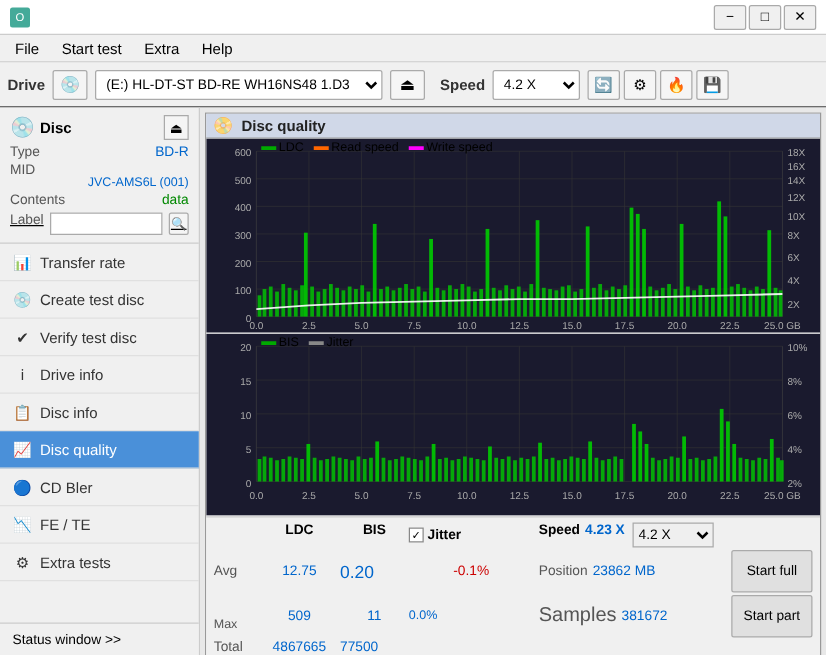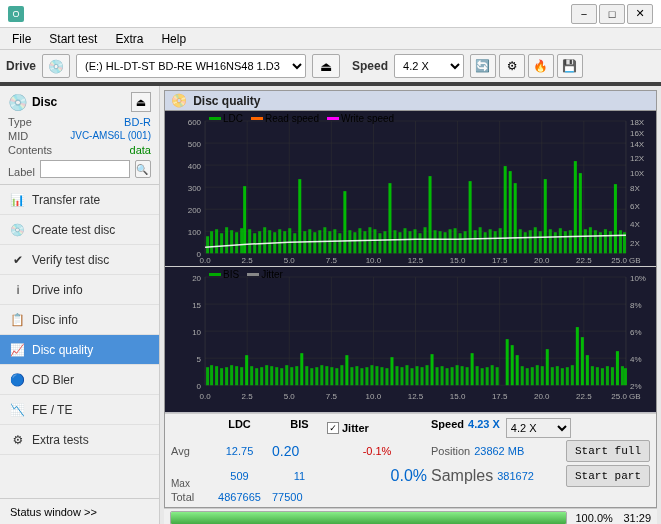--- a/index.html
+++ b/index.html
@@ -10,21 +10,21 @@
     .title-bar-left { display: flex; align-items: center; gap: 6px; font-size: 12px; font-weight: 500; }
     .title-bar-icon { width: 16px; height: 16px; background: #4a9; border-radius: 2px; display: flex; align-items: center; justify-content: center; color: white; font-size: 9px; }
     .title-bar-controls { display: flex; gap: 2px; }
     .title-btn { width: 26px; height: 20px; border: 1px solid #aaa; background: #f0f0f0; cursor: pointer; font-size: 11px; display: flex; align-items: center; justify-content: center; border-radius: 2px; }
 
     
     .menu-bar { height: 22px; background: #f0f0f0; display: flex; align-items: center; padding: 0 4px; border-bottom: 1px solid #ccc; gap: 2px; }
     .menu-item { padding: 2px 8px; font-size: 12px; cursor: pointer; border-radius: 2px; }
 
     
-    .toolbar { height: 36px; background: #f0f0f0; display: flex; align-items: center; padding: 0 6px; border-bottom: 4px solid #404040; gap: 6px; }
+    .toolbar { height: 36px; background: #f0f0f0; display: flex; align-items: center; padding: 0 6px; border-bottom: 1px solid #404040; gap: 6px; }
     .toolbar-label { font-size: 12px; font-weight: 600; color: #333; }
     .toolbar-select { height: 24px; border: 1px solid #aaa; background: white; font-size: 11px; padding: 0 4px; border-radius: 2px; }
     .drive-select { width: 230px; }
     .toolbar-icon-btn { width: 28px; height: 24px; border: 1px solid #aaa; background: #f5f5f5; cursor: pointer; display: flex; align-items: center; justify-content: center; border-radius: 2px; font-size: 13px; }
     .speed-label { font-size: 12px; font-weight: 600; color: #333; margin-left: 6px; }
     .speed-select { width: 70px; }
     .toolbar-icons { display: flex; gap: 3px; }
     .toolbar-icon-sm { width: 26px; height: 24px; border: 1px solid #aaa; background: #f5f5f5; cursor: pointer; display: flex; align-items: center; justify-content: center; border-radius: 2px; font-size: 12px; }
 
     
@@ -33,21 +33,21 @@
     
     .sidebar { width: 160px; background: #f0f0f0; border-right: 1px solid #ccc; display: flex; flex-direction: column; }
     .disc-panel { padding: 6px 8px; border-bottom: 1px solid #ccc; }
     .disc-header { display: flex; align-items: center; gap: 4px; margin-bottom: 4px; }
     .disc-icon { font-size: 16px; }
     .disc-title { font-size: 12px; font-weight: 600; }
     .disc-info-row { display: flex; justify-content: space-between; margin-bottom: 2px; font-size: 11px; }
     .disc-info-label { color: #555; }
     .disc-info-value { color: #0066cc; font-weight: 500; }
     .disc-info-value.green { color: #008800; }
-    .label-row { display: flex; align-items: flex-end; gap: 5px; margin-top: 4px; }
+    .label-row { display: flex; align-items: flex-start; gap: 5px; margin-top: 4px; text-decoration: underline; }
     .label-input { width: 90px; height: 18px; border: 1px solid #aaa; font-size: 10px; padding: 0 3px; }
     .label-btn { width: 20px; height: 18px; border: 1px solid #aaa; background: #f5f5f5; cursor: pointer; display: flex; align-items: center; justify-content: center; font-size: 10px; border-radius: 2px; }
 
     
     .nav-items { display: flex; flex-direction: column; flex: 1; }
     .nav-item { height: 30px; display: flex; align-items: center; padding: 0 10px; gap: 6px; cursor: pointer; font-size: 12px; color: #333; border-bottom: 1px solid #e0e0e0; }
     .nav-item.active { background: #4a90d9; color: white; }
     .nav-item .nav-icon { font-size: 12px; width: 16px; text-align: center; }
 
     
@@ -56,21 +56,21 @@
     
     .content { flex: 1; display: flex; flex-direction: column; background: #e8e8e8; padding: 4px; gap: 0; }
 
     
     .dq-panel { background: white; border: 1px solid #999; flex: 1; display: flex; flex-direction: column; }
     .dq-header { height: 20px; background: #d0d8e8; display: flex; align-items: center; padding: 0 6px; gap: 6px; border-bottom: 1px solid #999; }
     .dq-title { font-size: 12px; font-weight: 600; color: #222; }
     .dq-icon { color: #4488cc; font-size: 13px; }
     .legend-item { display: flex; align-items: center; gap: 2px; }
     .checkbox { width: 12px; height: 12px; border: 1px solid #888; background: white; display: flex; align-items: center; justify-content: center; font-size: 9px; cursor: pointer; }
-    .btn-start { height: 22px; background: #e0e0e0; border: 1px solid #aaa; font-size: 11px; cursor: pointer; padding: 0 8px; border-radius: 2px; min-width: 65px; font-family: Liberation Mono, monospace; }
+    .btn-start { height: 34px; background: #e0e0e0; border: 1px solid #aaa; font-size: 11px; cursor: pointer; padding: 0 8px; border-radius: 2px; min-width: 65px; }
 
     svg { display: block; }
   </style>
 </head>
 <body>
 
 <div class="title-bar">
   <div class="title-bar-left">
     <div class="title-bar-icon">O</div>
   </div>
@@ -116,21 +116,21 @@
         <span class="disc-icon">💿</span>
         <span class="disc-title">Disc</span>
         <div style="margin-left:auto; width:20px; height:20px; border:1px solid #aaa; background:#f5f5f5; cursor:pointer; display:flex; align-items:center; justify-content:center; font-size:11px;">⏏</div>
       </div>
       <div class="disc-info-row">
         <span class="disc-info-label">Type</span>
         <span class="disc-info-value">BD-R</span>
       </div>
       <div class="disc-info-row">
         <span class="disc-info-label">MID</span>
-        <span class="disc-info-value" style="font-size:10px;">JVC-AMS6L (001)</span>
+        <span class="disc-info-value" style="font-size:10px;margin-top:11px;">JVC-AMS6L (001)</span>
       </div>
       <div class="disc-info-row">
         <span class="disc-info-label">Contents</span>
         <span class="disc-info-value green">data</span>
       </div>
       <div class="label-row">
         <span class="disc-info-label">Label</span>
         <input class="label-input" type="text" value="" style="">
         <div class="label-btn">🔍</div>
       </div>
@@ -527,21 +527,21 @@
           <span style="width:55px; text-align:left; font-size:14px; color:#0066cc;">0.20</span>
           <span style="width:100px; text-align:center; font-size:11px; color:#cc0000;">-0.1%</span>
           <span style="margin-left:4px; font-size:11px; color:#555;">Position</span>
           <span style="margin-left:4px; font-size:11px; color:#0066cc;">23862 MB</span>
           <button class="btn-start" style="margin-left:auto;">Start full</button>
         </div>
         <div style="display:flex; align-items:center; margin-bottom:2px;">
           <span style="width:36px; font-size:10px; color:#555;margin-top:14px;">Max</span>
           <span style="width:65px; text-align:center; font-size:11px; color:#0066cc;">509</span>
           <span style="width:55px; text-align:center; font-size:11px; color:#0066cc;">11</span>
-          <span style="width:100px; text-align:right; font-size:16px; color:#0066cc;">0.0%</span>
+          <span style="width:100px; text-align:left; font-size:10px; color:#0066cc;">0.0%</span>
           <span style="margin-left:4px; font-size:16px; color:#555;">Samples</span>
           <span style="margin-left:4px; font-size:11px; color:#0066cc;">381672</span>
           <button class="btn-start" style="margin-left:auto;">Start part</button>
         </div>
         <div style="display:flex; align-items:center;">
           <span style="width:36px; font-size:11px; color:#555;">Total</span>
           <span style="width:65px; text-align:center; font-size:11px; color:#0066cc;">4867665</span>
           <span style="width:55px; font-size:11px; color:#0066cc;">77500</span>
         </div>
       </div>

